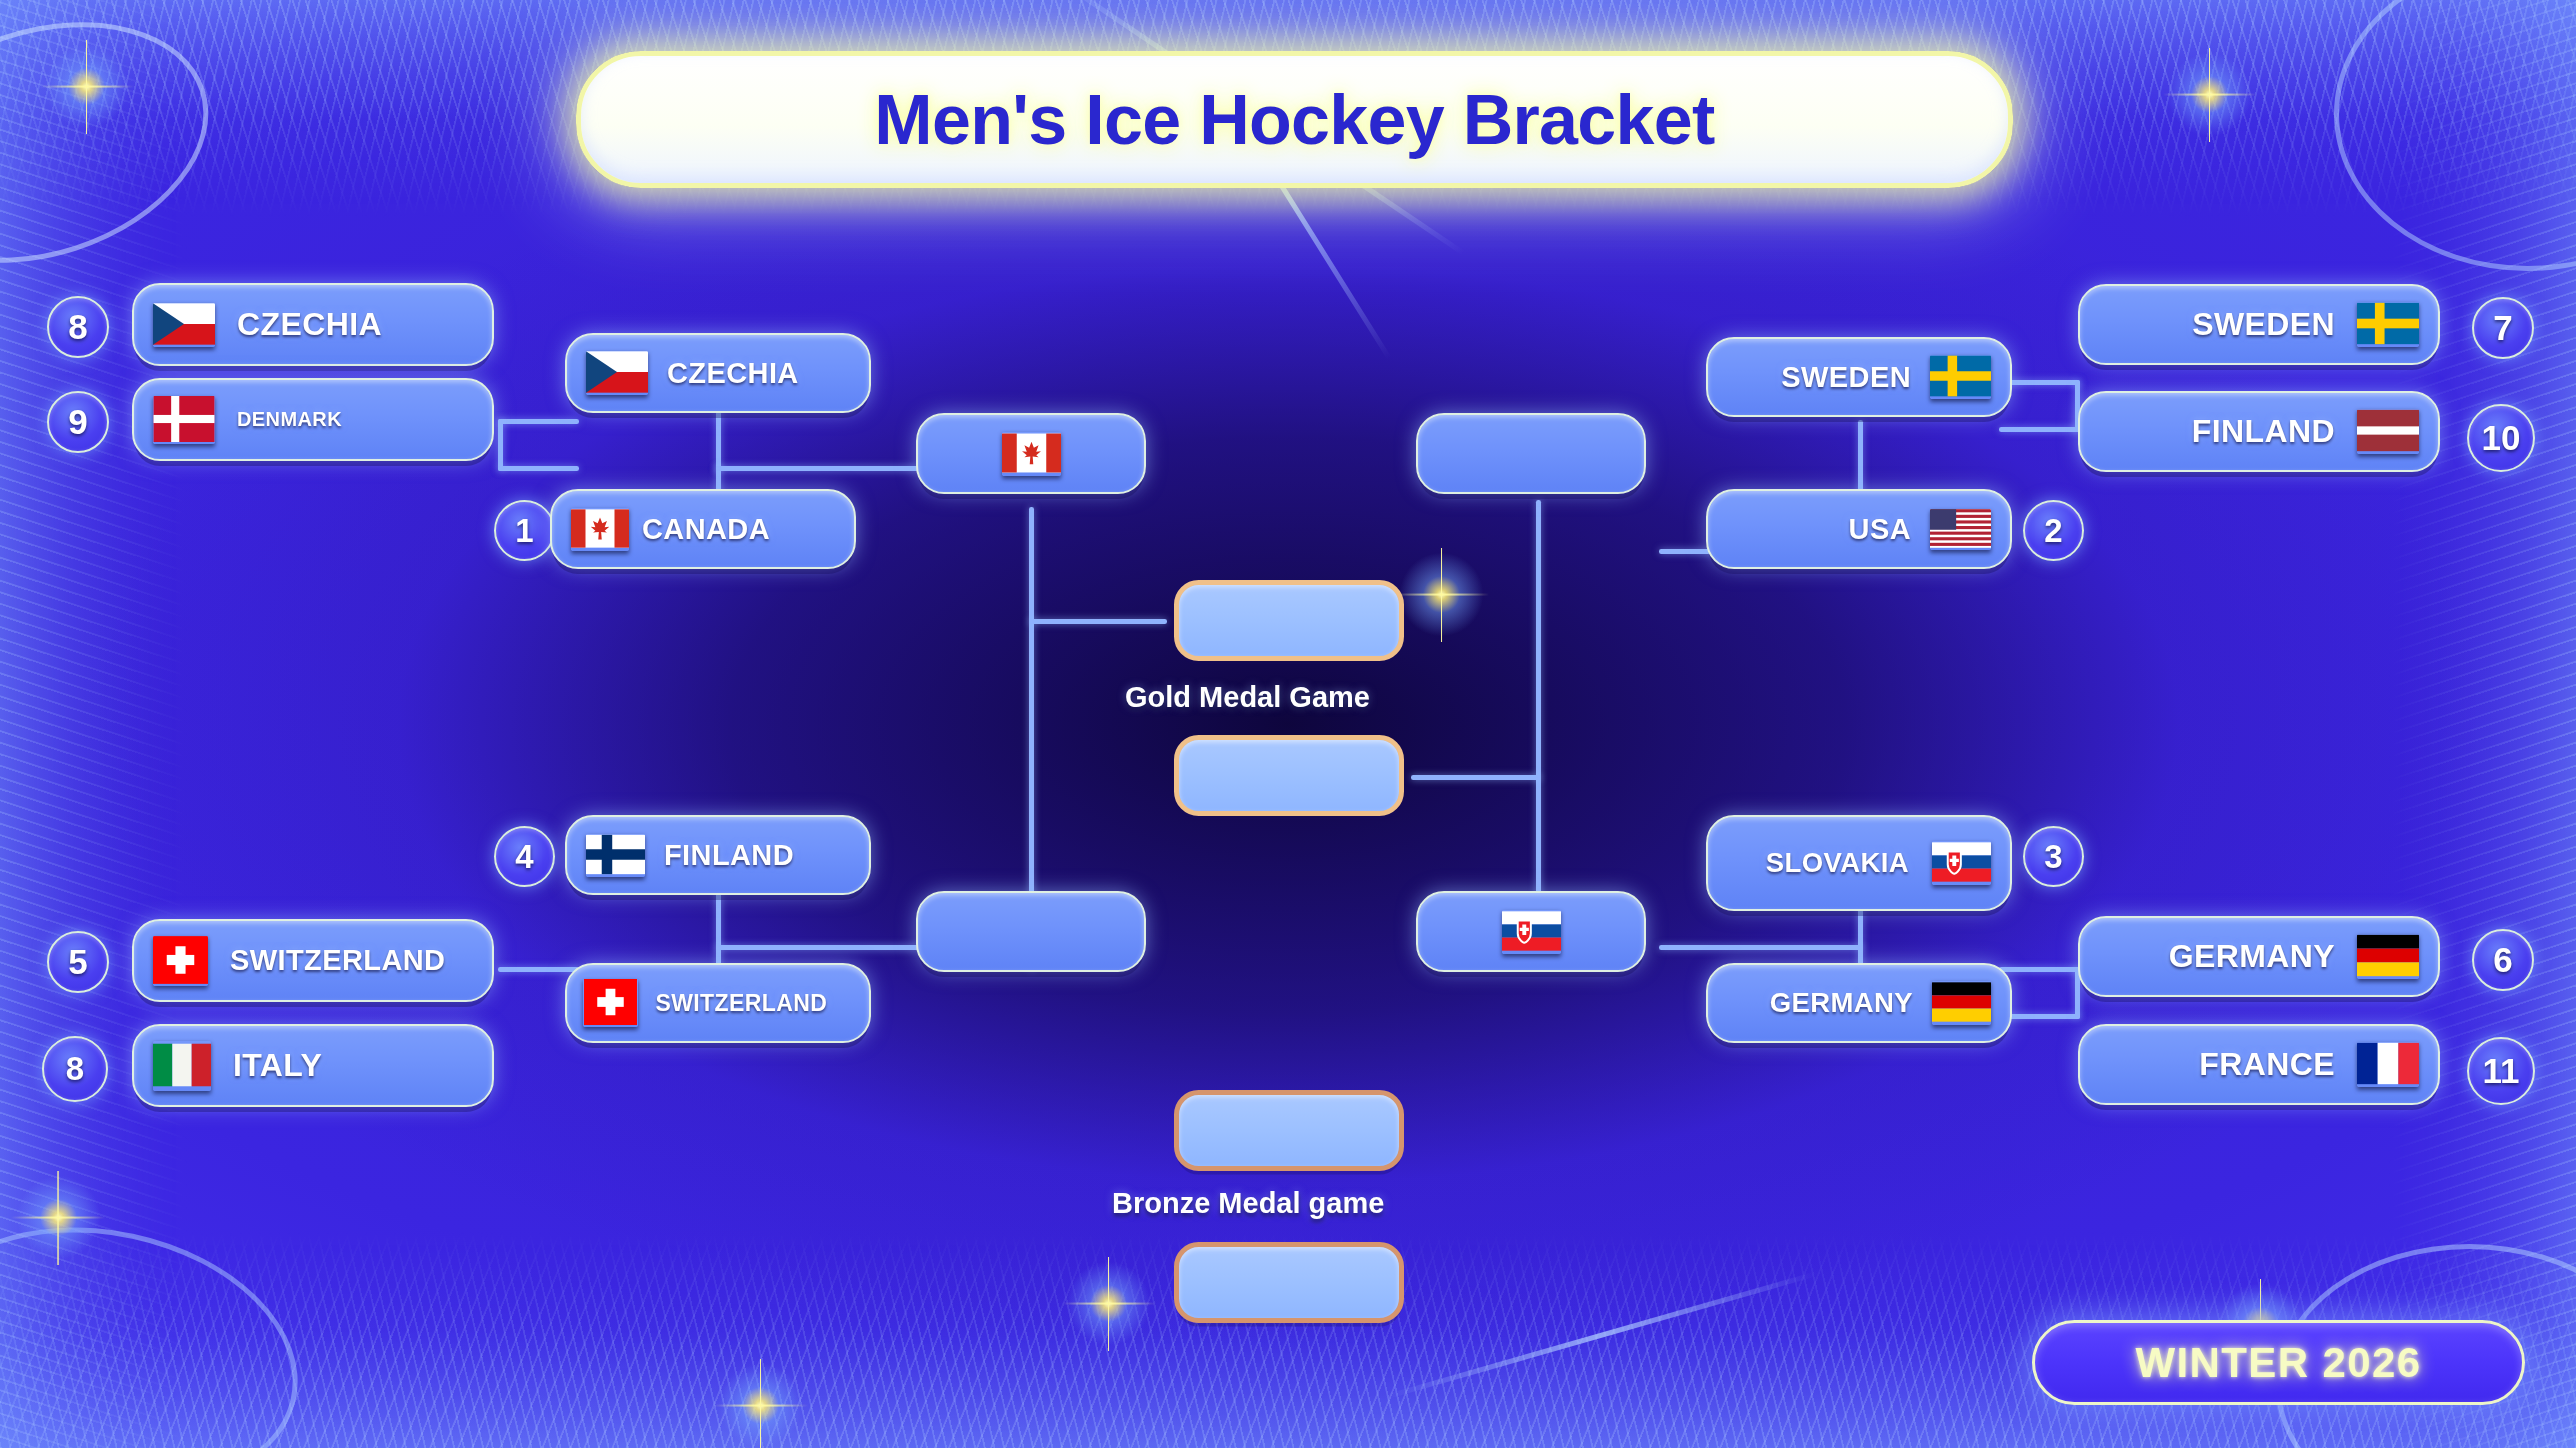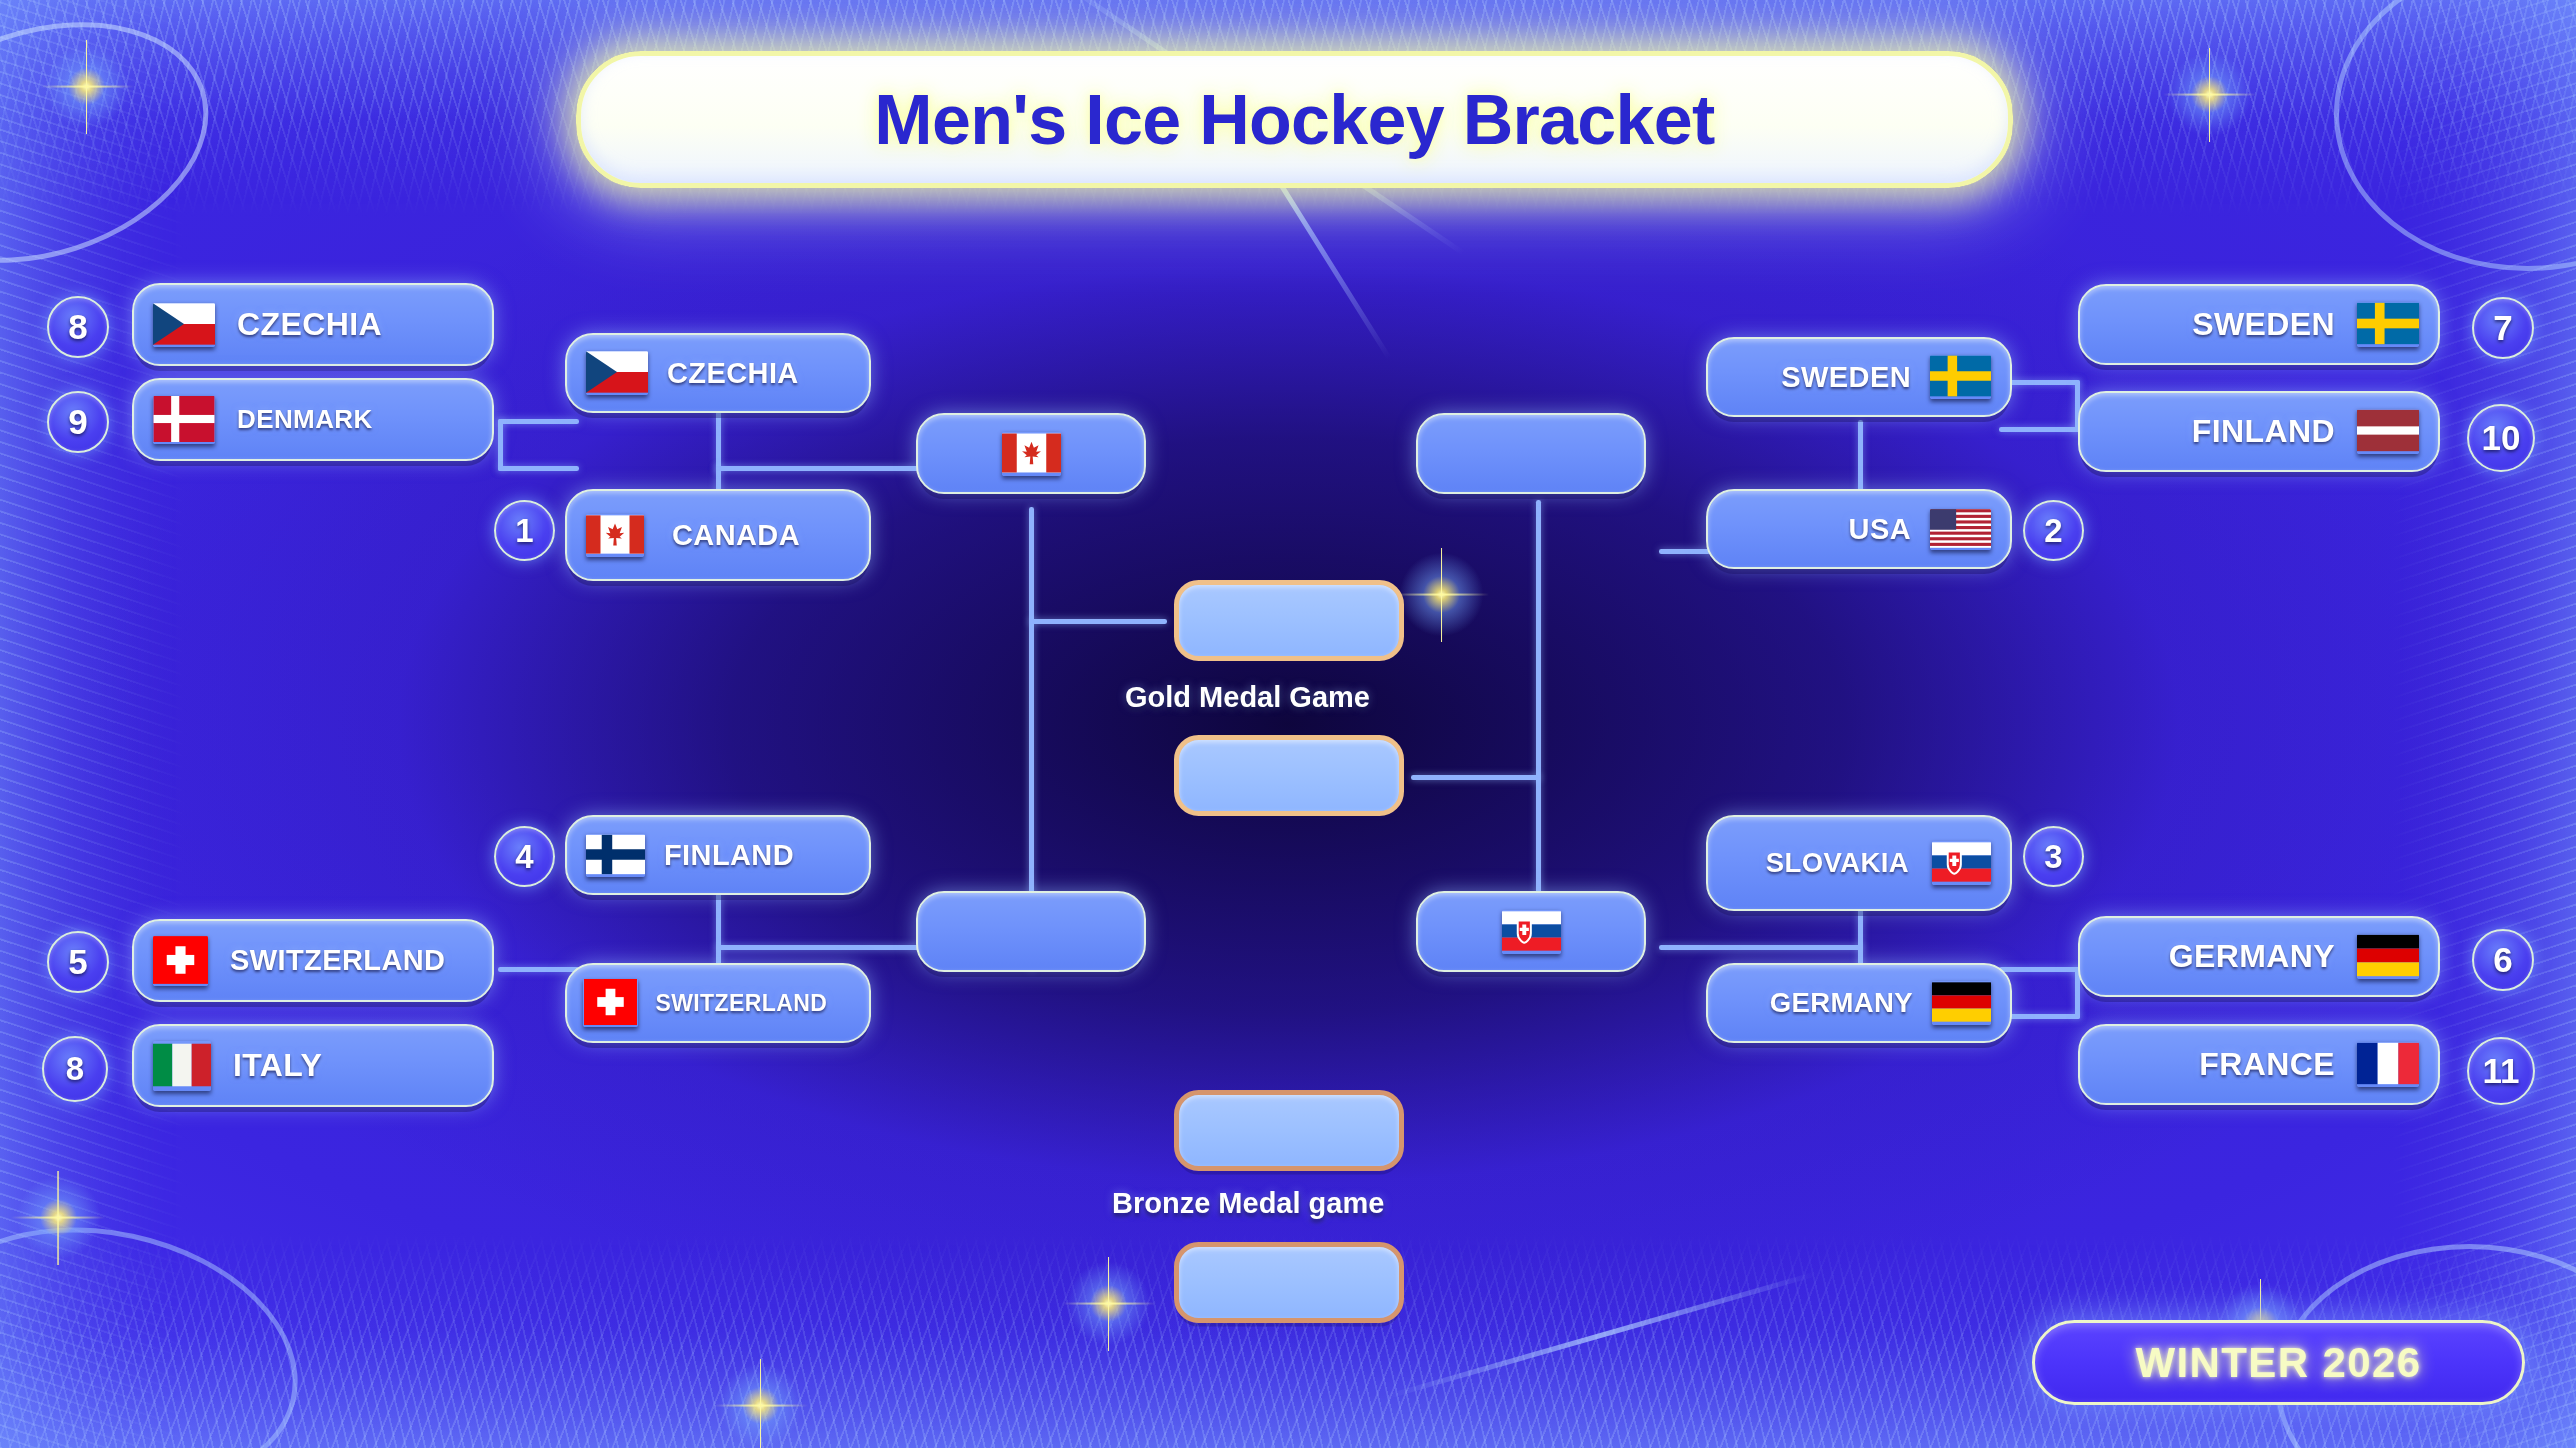--- a/index.html
+++ b/index.html
@@ -167,21 +167,21 @@
       <span>9</span>
     </div>
   <div class="pill" style="left:132px;top:378px;width:362px;height:83px;padding:0 19px;gap:22px;">
     <span class="flag">
       <svg width="62" height="46" viewBox="0 0 90 68">
           <rect width="90" height="68" fill="#c8102e"></rect>
           <rect x="26" width="12" height="68" fill="#fff"></rect>
           <rect y="28" width="90" height="12" fill="#fff"></rect>
         </svg>
     </span>
-    <span class="tname" style="font-size:26px;">DENMARK</span>
+    <span class="tname" style="font-size:20px;">DENMARK</span>
   </div>
 
   <div class="seed" style="left:47px;top:931px;width:58px;height:58px;font-size:35px;">
       <span>5</span>
     </div>
   <div class="pill" style="left:132px;top:919px;width:362px;height:83px;padding:0 19px;gap:22px;">
     <span class="flag">
       <svg width="55" height="48" viewBox="0 0 76 66">
           <rect width="76" height="66" fill="#ff0000"></rect>
           <rect x="31" y="14" width="14" height="38" fill="#fff"></rect>
@@ -212,21 +212,21 @@
           <rect y="30" width="90" height="30" fill="#d7141a"></rect>
           <polygon points="0,0 45,30 0,60" fill="#11457e"></polygon>
         </svg>
     </span>
     <span class="tname" style="font-size:29px;">CZECHIA</span>
   </div>
 
   <div class="seed" style="left:494px;top:500px;width:57px;height:57px;font-size:33px;">
       <span>1</span>
     </div>
-  <div class="pill" style="left:565px;top:489px;width:306px;height:92px;padding:0 19px;gap:28px;">
+  <div class="pill" style="left:550px;top:489px;width:306px;height:80px;padding:0 19px;gap:13px;">
     <span class="flag">
       <svg width="58" height="41" viewBox="0 0 100 66">
           <rect width="100" height="66" fill="#fff"></rect>
           <rect width="25" height="66" fill="#d52b1e"></rect>
           <rect x="75" width="25" height="66" fill="#d52b1e"></rect>
           <path d="M50 14 L54 24 L62 20 L58 31 L66 30 L58 37 L62 40 L52 39 L53 52 L47 52 L48 39 L38 40 L42 37 L34 30 L42 31 L38 20 L46 24 Z" fill="#d52b1e"></path>
         </svg>
     </span>
     <span class="tname" style="font-size:29px;">CANADA</span>
   </div>

